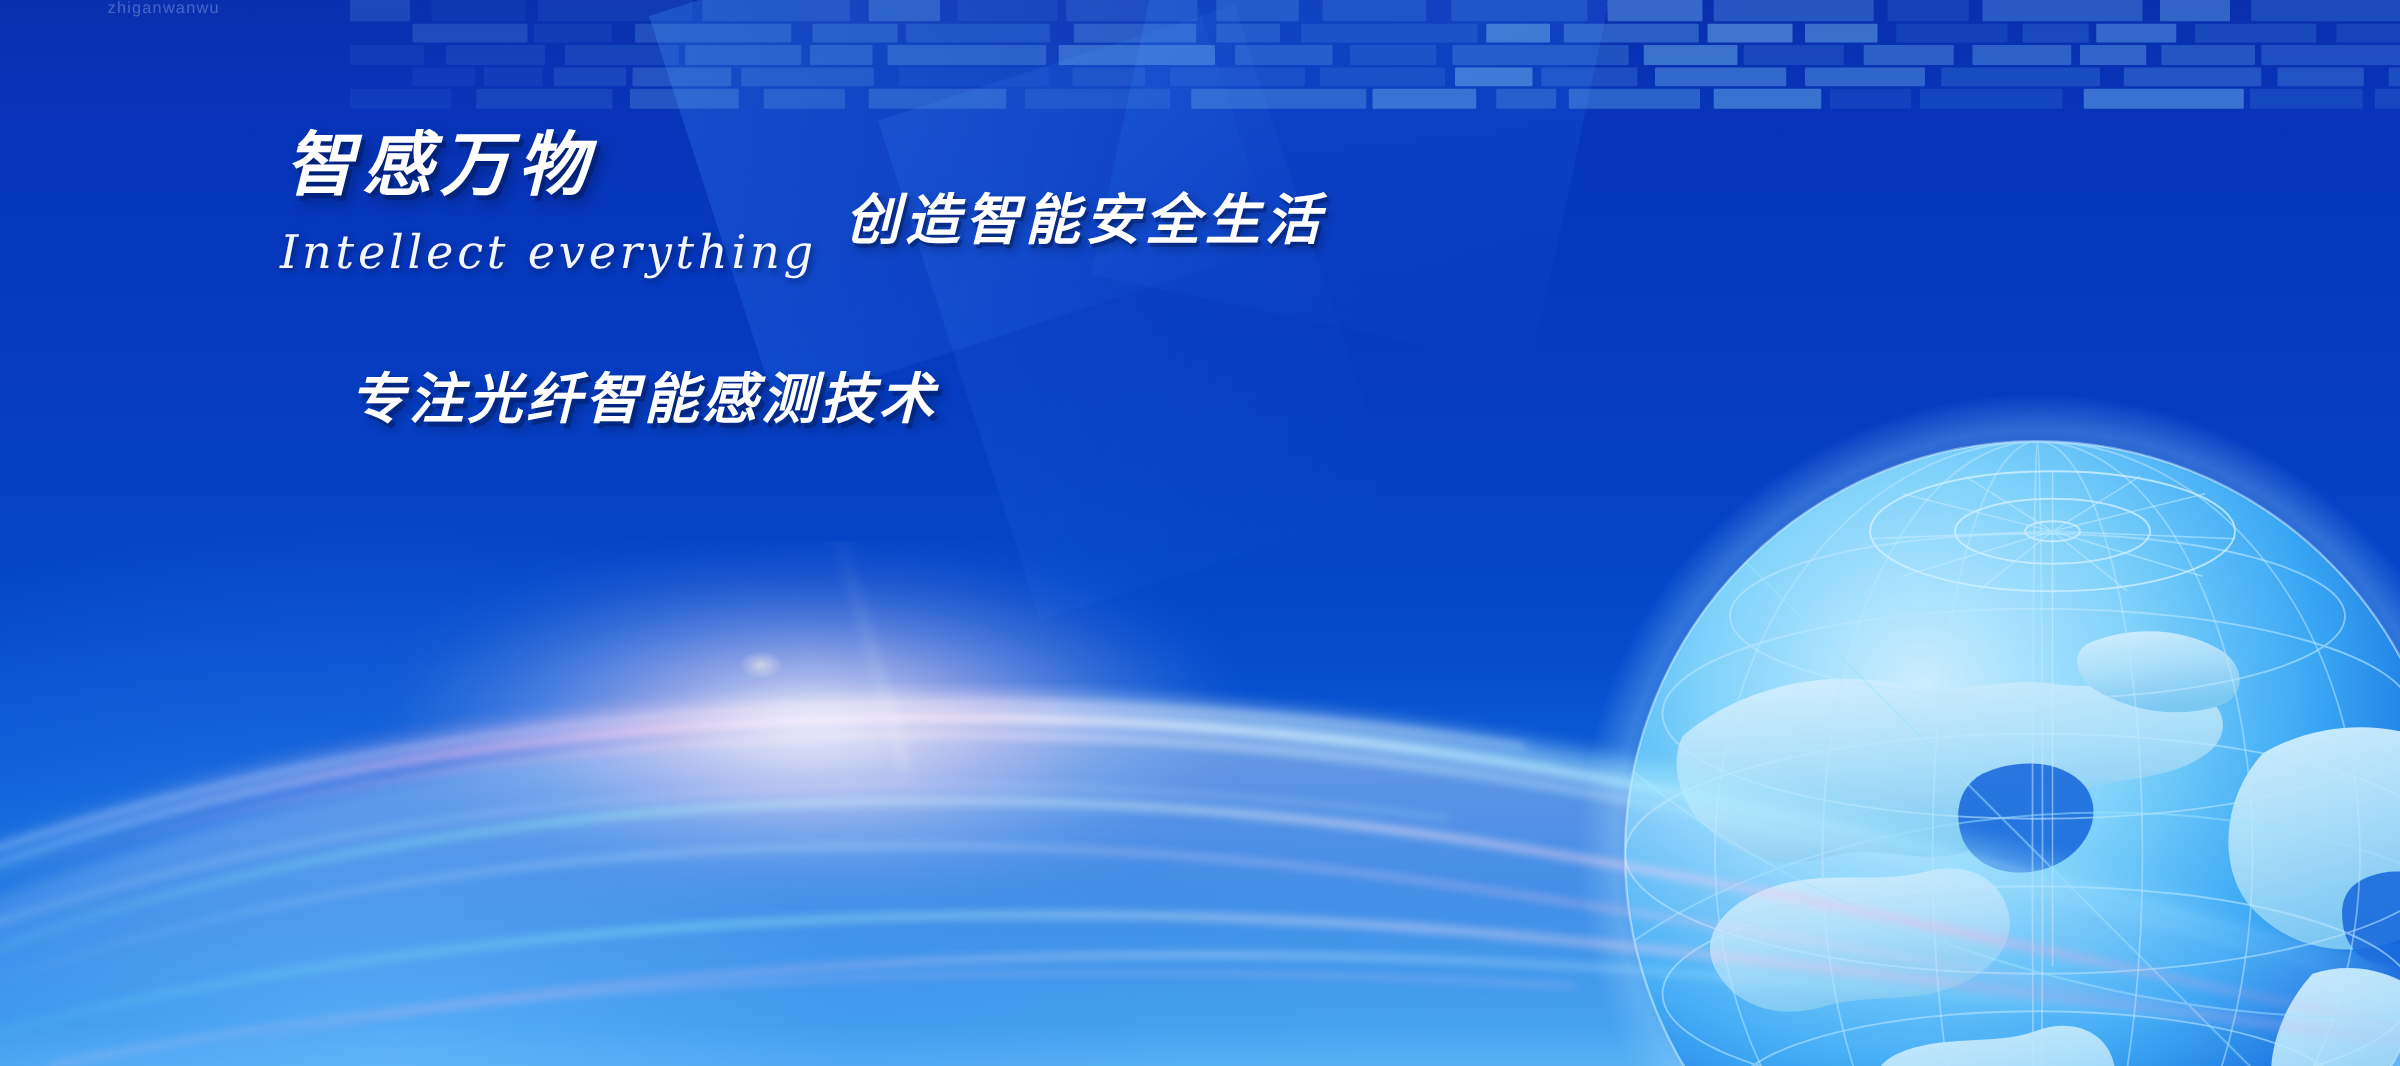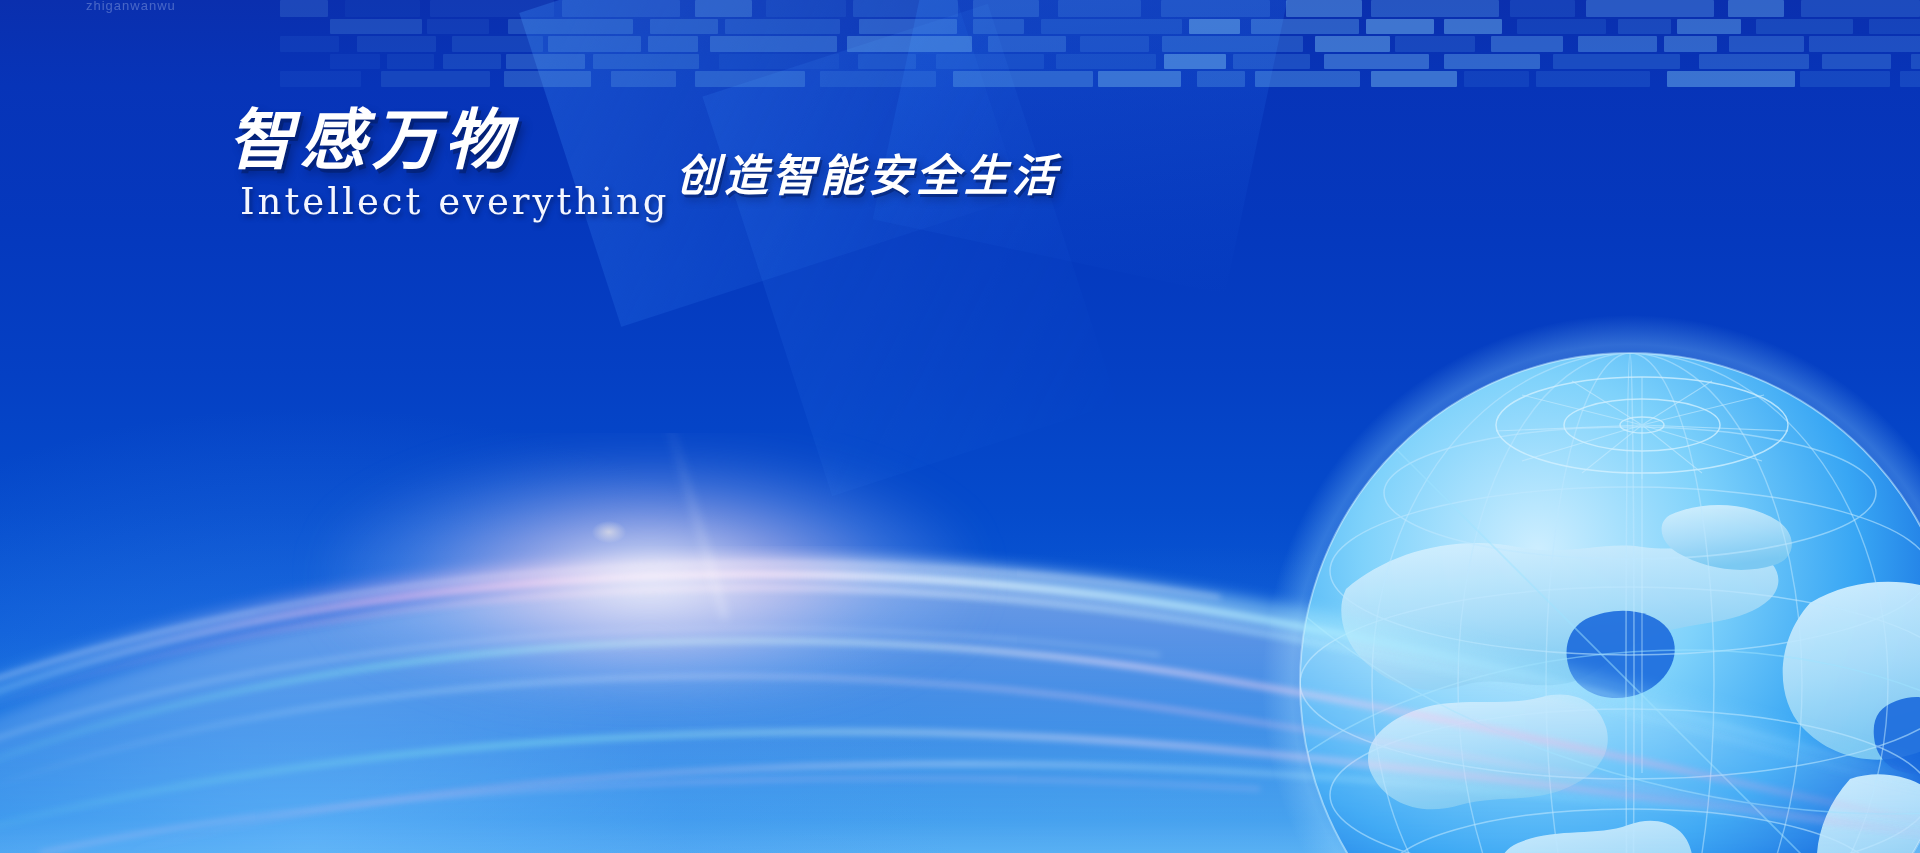--- a/index.html
+++ b/index.html
@@ -55,33 +55,34 @@
 
   
   .txt-wrap { position:absolute; left:0; top:0; width:1920px; height:853px; }
 
   .main-title {
     position:absolute;
     left:228px; top:86px;
     font-family:"DejaVu Serif", serif;
     font-weight:bold;
     font-style:italic;
-    font-size:66px;
+    font-size:56px;
     letter-spacing:6px;
     color:#ffffff;
     white-space:nowrap;
     text-shadow:
       3px 4px 0 rgba(4,28,96,0.55),
       5px 7px 10px rgba(2,18,70,0.45);
   }
 
   .main-title-en {
     position:absolute;
-    left:240px; top:180px;
+    left:224px; top:180px;
     font-family:"DejaVu Serif", serif;
+    font-style:italic;
     font-size:37px;
     letter-spacing:3px;
     color:#f4f6ff;
     white-space:nowrap;
     text-shadow:2px 3px 5px rgba(3,22,80,0.6);
   }
 
   .tag-line-1 {
     position:absolute;
     left:648px; top:84px;
@@ -461,15 +462,16 @@
 
     <div class="glow-core"></div>
     <div class="ray"></div>
     <div class="lens-flare"></div>
   </div>
 
   <div class="txt-wrap">
     <div class="main-title">智感万物</div>
     <div class="main-title-en">Intellect everything</div>
     <div class="tag-line-2">创造智能安全生活</div>
+    <div class="sub-line-1">专注光纤智能感测技术</div>
   </div>
 
 </div>
 
 </body></html>

